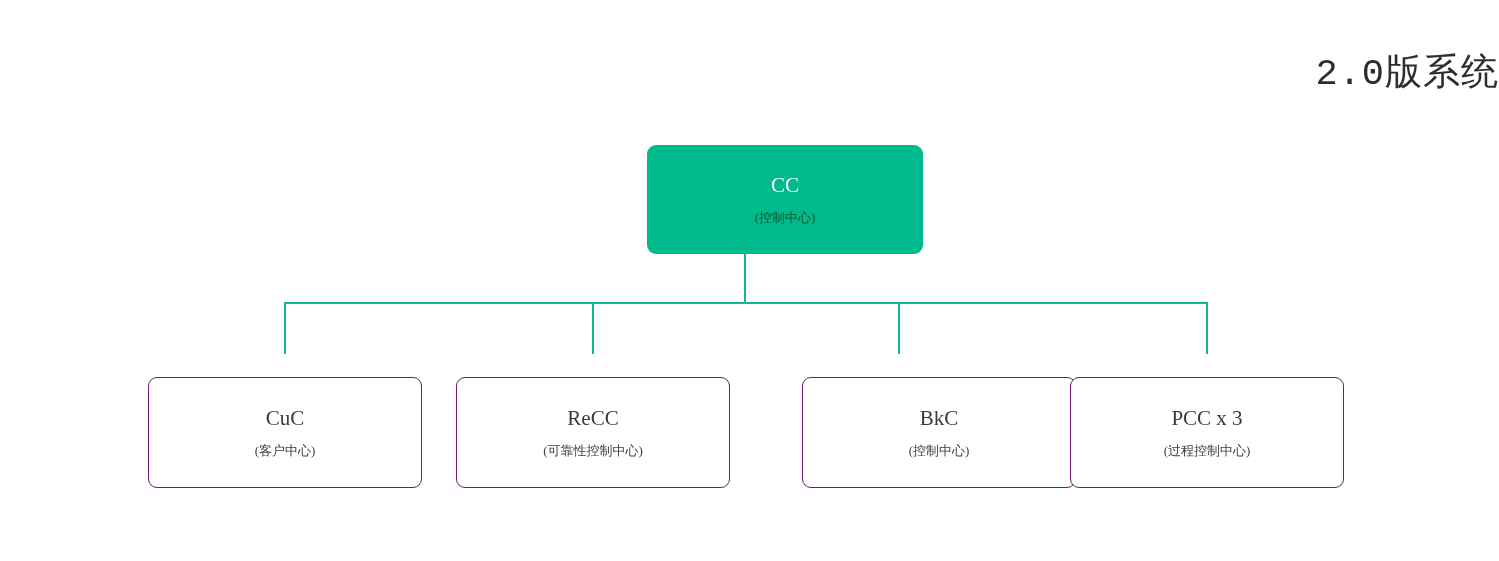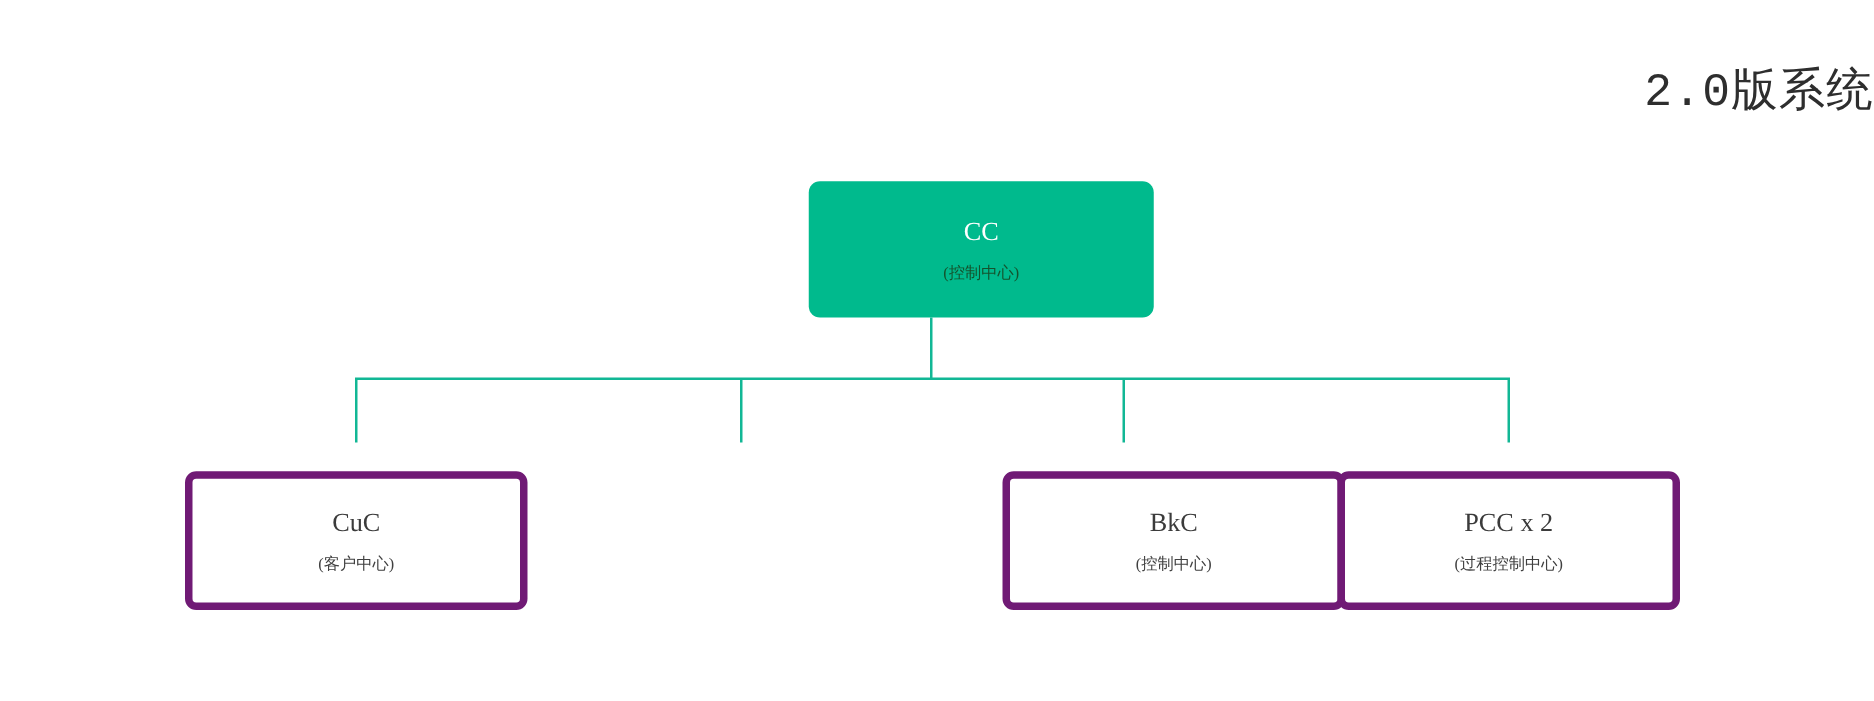--- a/index.html
+++ b/index.html
@@ -46,21 +46,21 @@
     height: 109px;
     background: #00ba8d;
     color: #ffffff;
     margin-left: 39px;
   }
   .node-child {
     top: 377px;
     width: 274px;
     height: 111px;
     background: #ffffff;
-    border: 6px solid #701a75;
+    border: 1px solid #701a75;
     color: #3b3b3b;
   }
   .node-label {
     font-size: 21px;
     line-height: 24px;
     white-space: pre;
   }
   .node-sublabel {
     font-size: 13px;
     line-height: 16px;
@@ -91,24 +91,28 @@
   <div class="line line-v" style="left:284px; top:303px; height:51px;"></div>
   <div class="line line-v" style="left:592px; top:303px; height:51px;"></div>
   <div class="line line-v" style="left:898px; top:303px; height:51px;"></div>
   <div class="line line-v" style="left:1206px; top:303px; height:51px;"></div>
 
   <div class="node node-child" style="left:148px;">
     <div class="node-label">CuC</div>
     <div class="node-sublabel">(客户中心)</div>
   </div>
 
+  <div class="node node-child" style="left:456px;">
+    <div class="node-label">ReCC</div>
+    <div class="node-sublabel">(可靠性控制中心)</div>
+  </div>
 
   <div class="node node-child" style="left:762px;margin-left:40px;">
     <div class="node-label">BkC</div>
     <div class="node-sublabel">(控制中心)</div>
   </div>
 
   <div class="node node-child" style="left:1070px;">
-    <div class="node-label">PCC x 2</div>
+    <div class="node-label">PCC x 3</div>
     <div class="node-sublabel">(过程控制中心)</div>
   </div>
 
 </div>
 
 </body></html>

